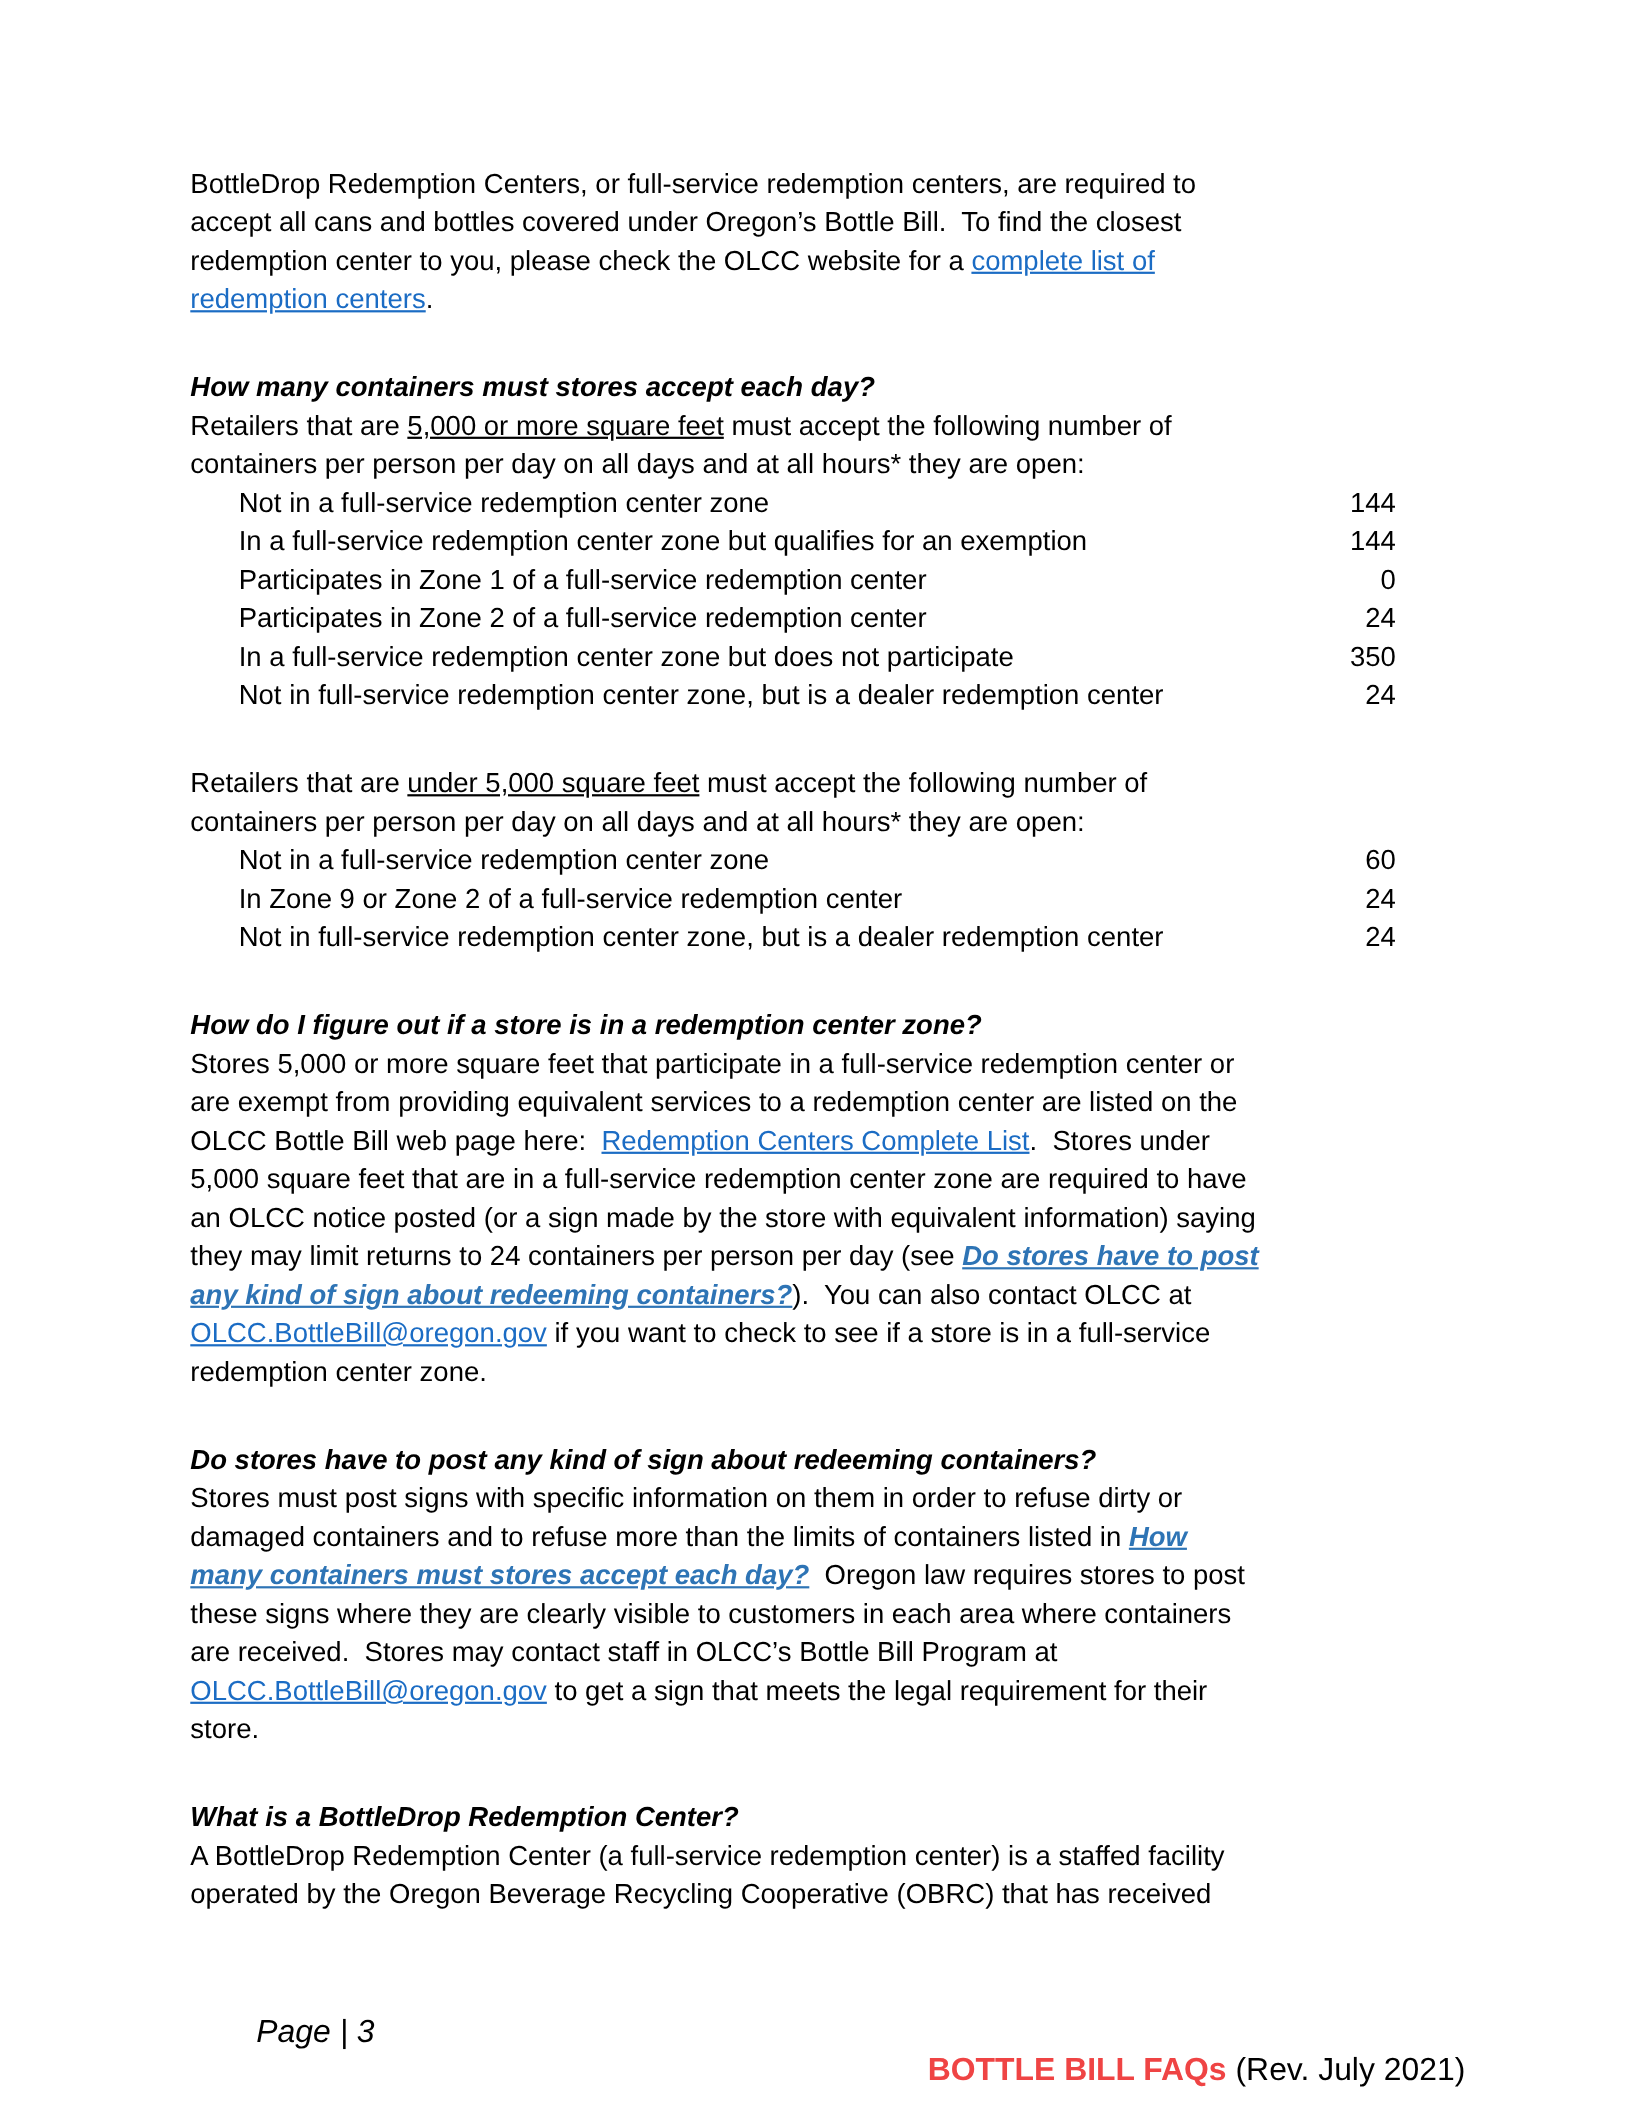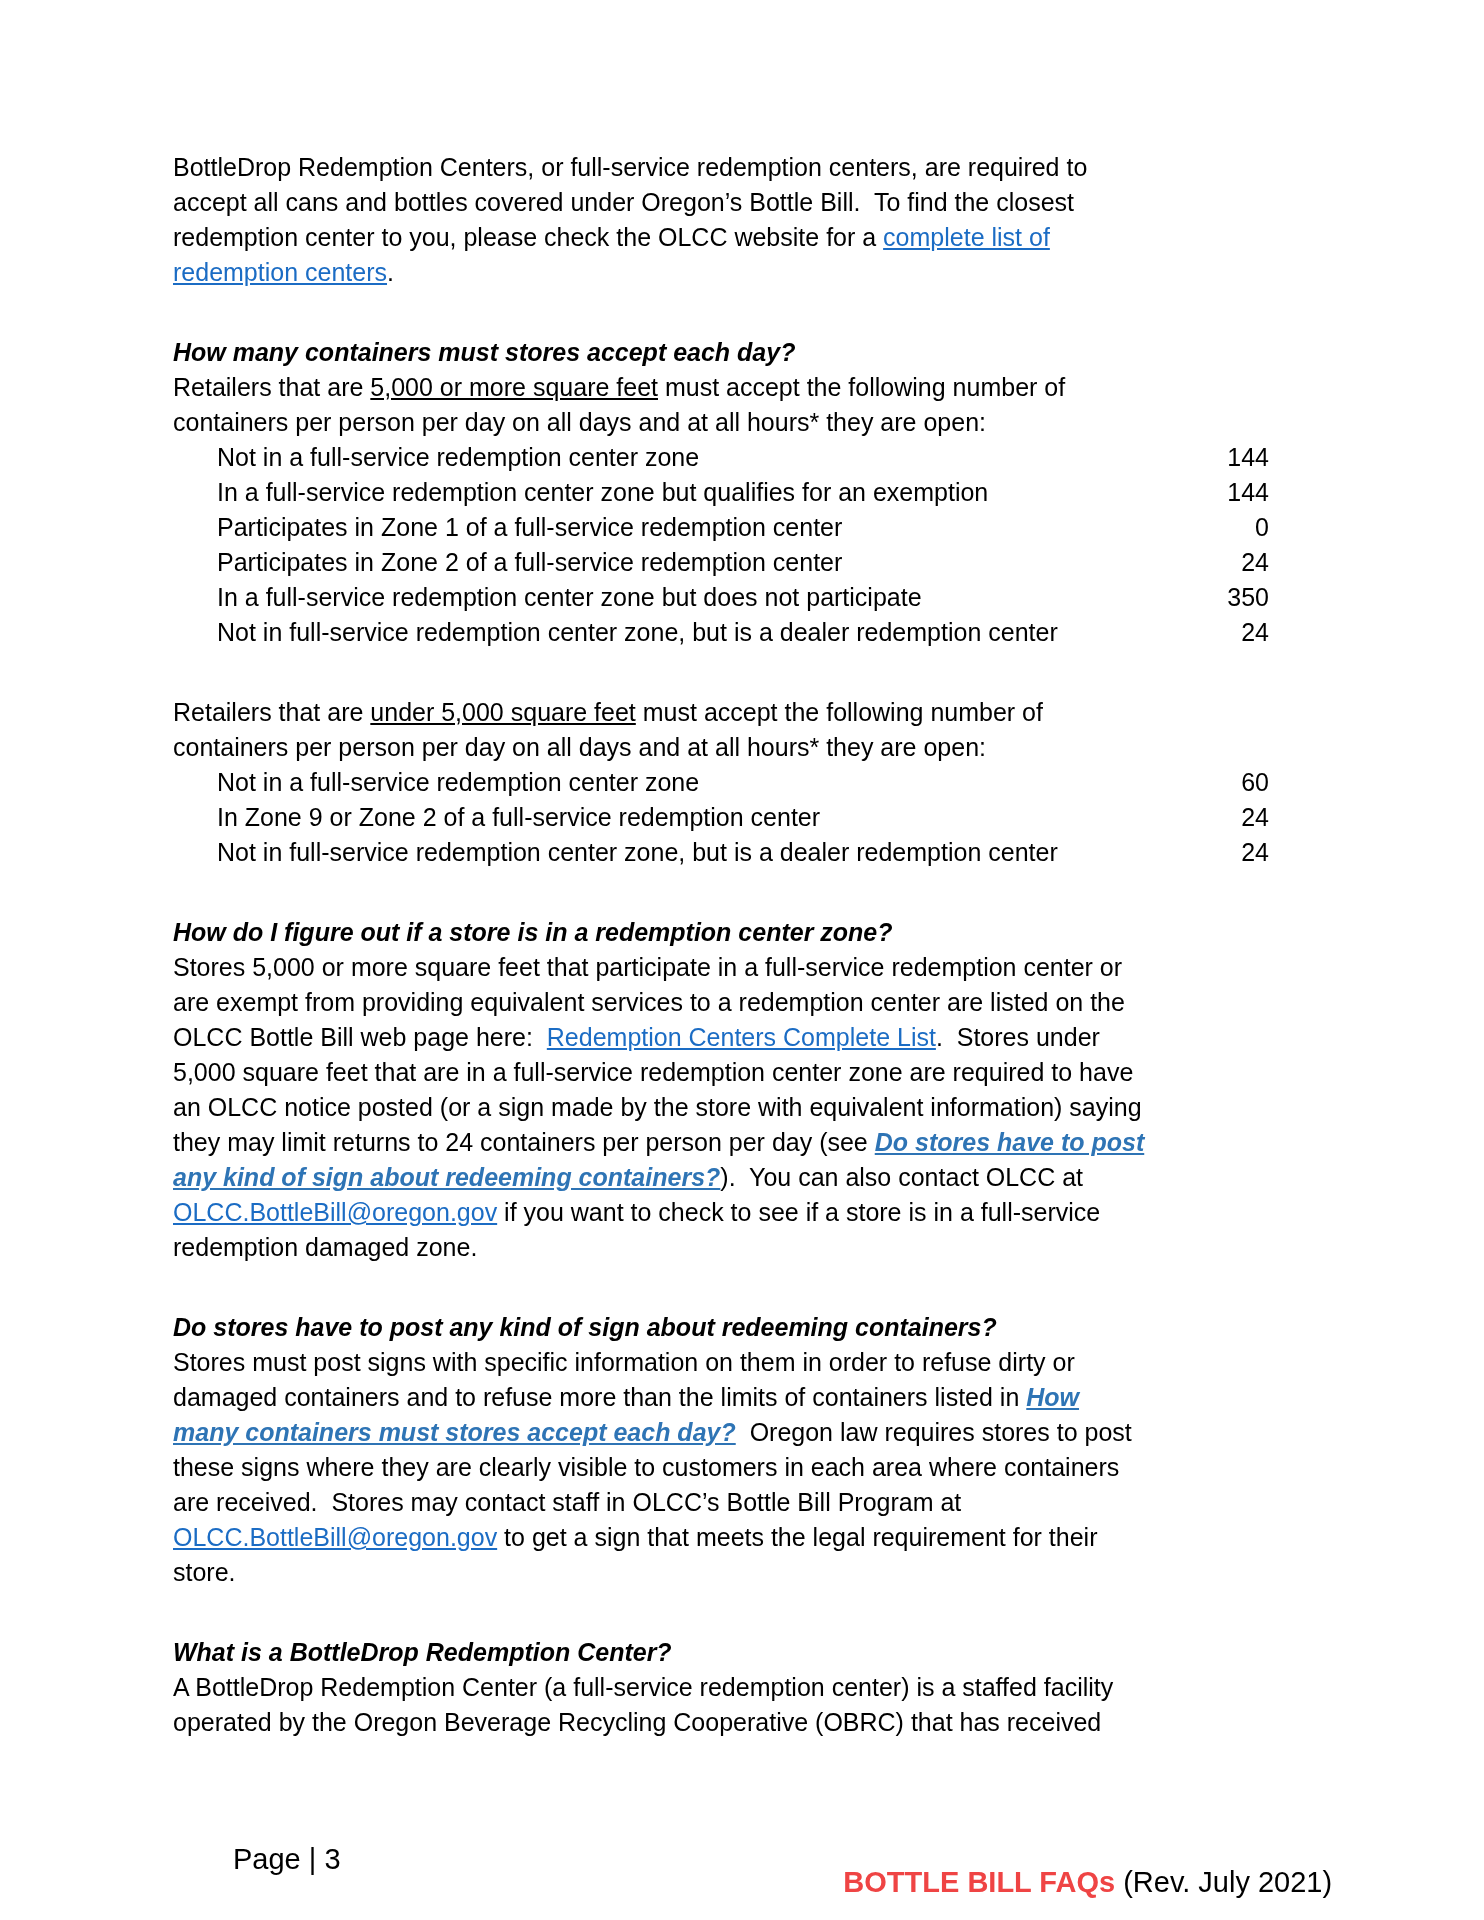--- a/index.html
+++ b/index.html
@@ -72,22 +72,23 @@
     position: absolute;
     top: 1830px;
     left: 0;
     width: 1484px;
     font-size: 29px;
     line-height: 35px;
   }
   .footer-left {
     position: absolute;
     left: 233px;
-    top: 12px;
+    top: 0;
     white-space: pre;
+    font-style: italic;
   }
   .footer-right {
     position: absolute;
     left: 795px;
     top: 0;
     white-space: pre;
   }
   .footer-brand {
     font-weight: bold;
   }
@@ -128,21 +129,21 @@
       <div class="block-h">How do I figure out if a store is in a redemption center zone?</div>
       <div class="block-p">
         <div class="line"><span>Stores 5,000 or more square feet that participate in a full-service redemption center or</span></div>
         <div class="line"><span>are exempt from providing equivalent services to a redemption center are listed on the</span></div>
         <div class="line"><span>OLCC Bottle Bill web page here:  </span><a class="link" style="color: rgb(27, 108, 196);">Redemption Centers Complete List</a><span>.  Stores under</span></div>
         <div class="line"><span>5,000 square feet that are in a full-service redemption center zone are required to have</span></div>
         <div class="line"><span>an OLCC notice posted (or a sign made by the store with equivalent information) saying</span></div>
         <div class="line"><span>they may limit returns to 24 containers per person per day (see </span><a class="blink" style="color: rgb(46, 116, 181);">Do stores have to post</a></div>
         <div class="line"><a class="blink" style="color: rgb(46, 116, 181);">any kind of sign about redeeming containers?</a><span>).  You can also contact OLCC at</span></div>
         <div class="line"><a class="link" style="color: rgb(27, 108, 196);">OLCC.BottleBill@oregon.gov</a><span> if you want to check to see if a store is in a full-service</span></div>
-        <div class="line"><span>redemption damaged zone.</span></div>
+        <div class="line"><span>redemption center zone.</span></div>
       </div>
       <div class="block-h">Do stores have to post any kind of sign about redeeming containers?</div>
       <div class="block-p">
         <div class="line"><span>Stores must post signs with specific information on them in order to refuse dirty or</span></div>
         <div class="line"><span>damaged containers and to refuse more than the limits of containers listed in </span><a class="blink" style="color: rgb(46, 116, 181);">How</a></div>
         <div class="line"><a class="blink" style="color: rgb(46, 116, 181);">many containers must stores accept each day?</a><span>  Oregon law requires stores to post</span></div>
         <div class="line"><span>these signs where they are clearly visible to customers in each area where containers</span></div>
         <div class="line"><span>are received.  Stores may contact staff in OLCC’s Bottle Bill Program at</span></div>
         <div class="line"><a class="link" style="color: rgb(27, 108, 196);">OLCC.BottleBill@oregon.gov</a><span> to get a sign that meets the legal requirement for their</span></div>
         <div class="line"><span>store.</span></div>

